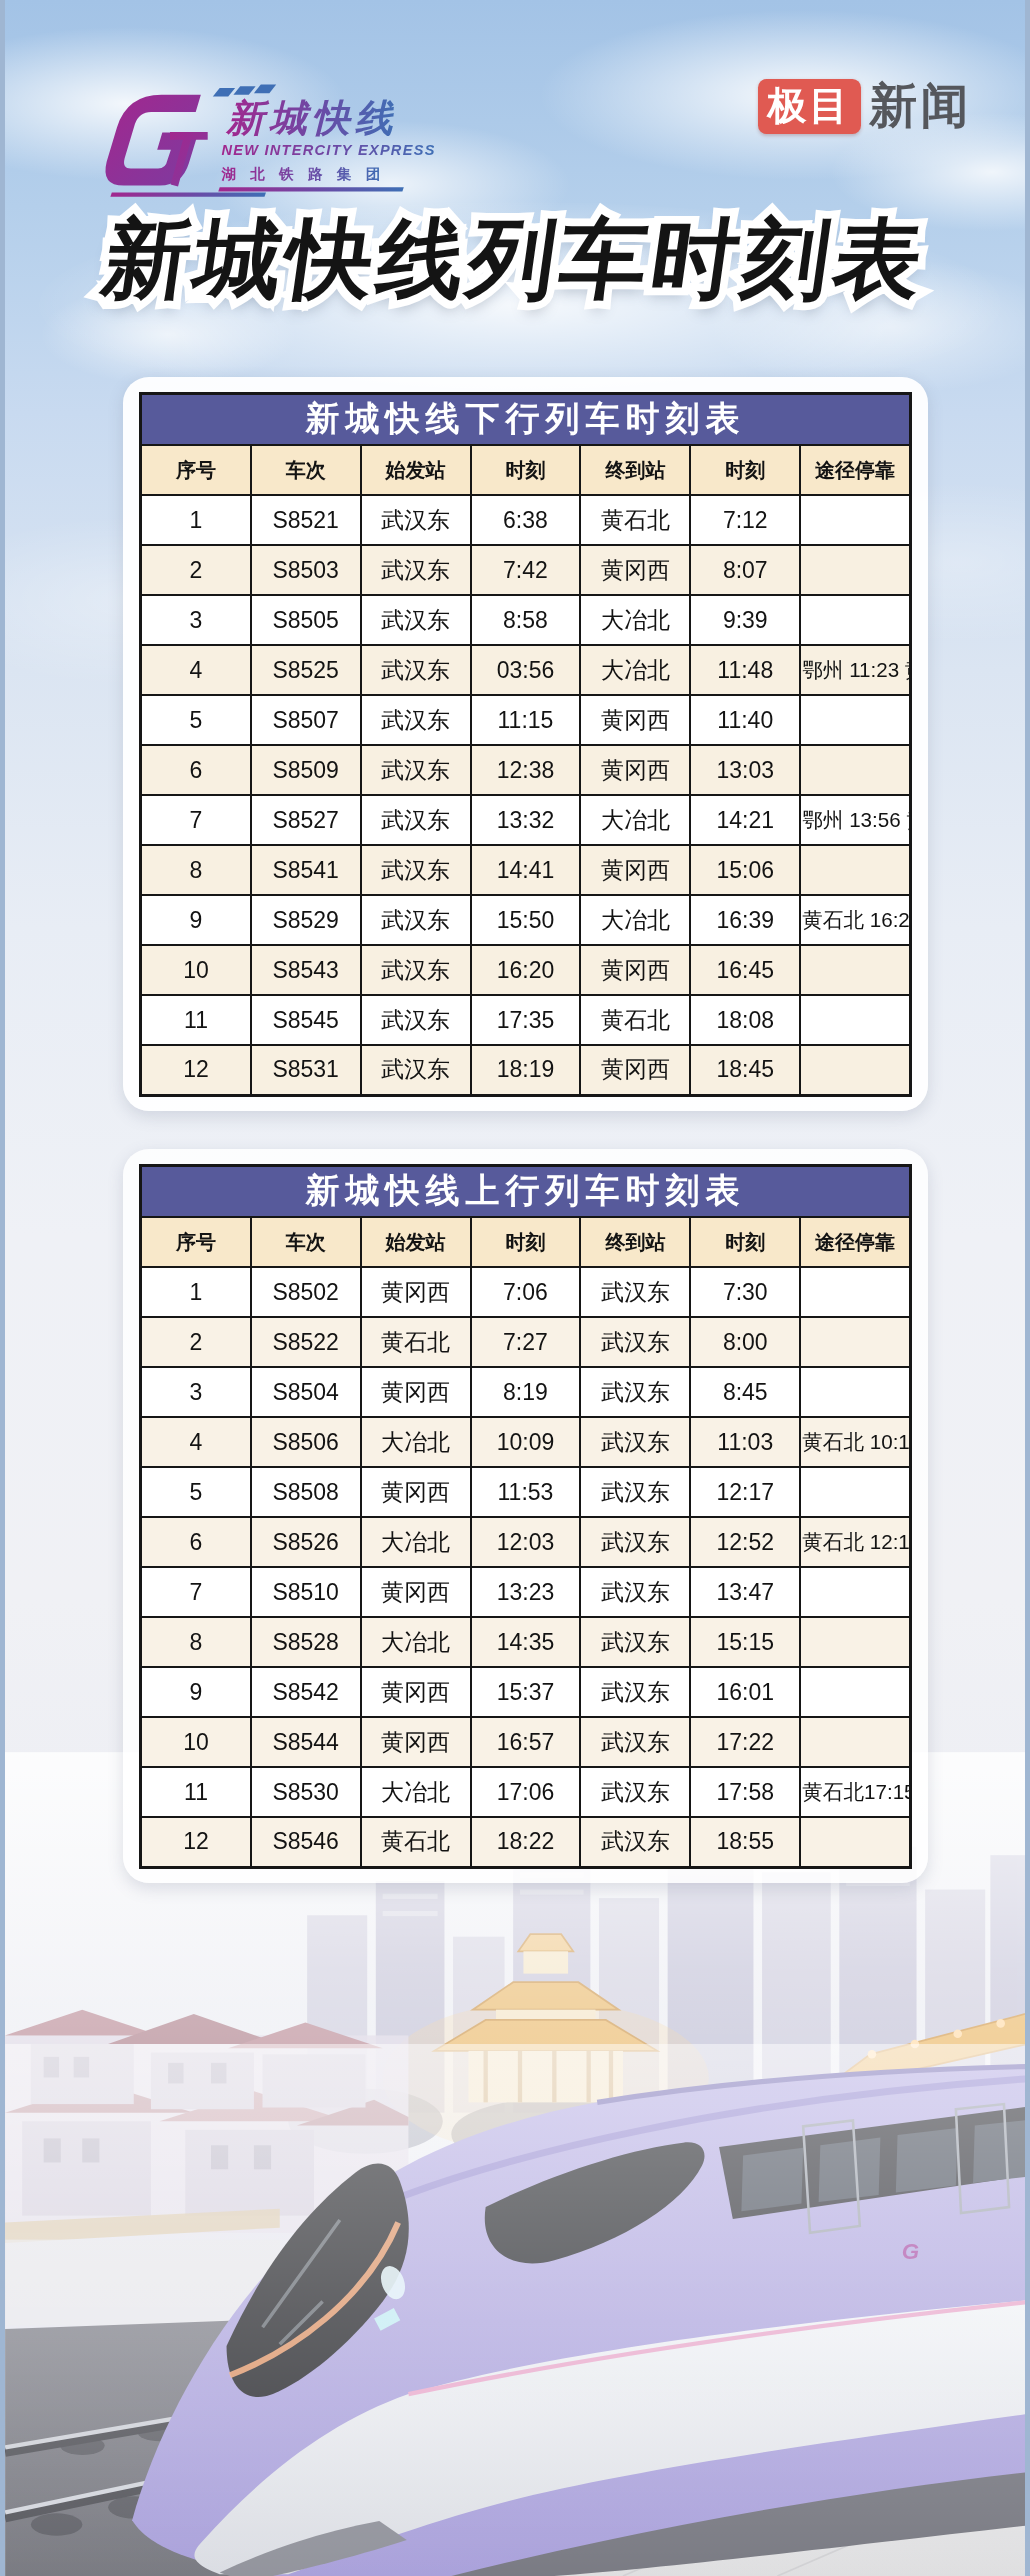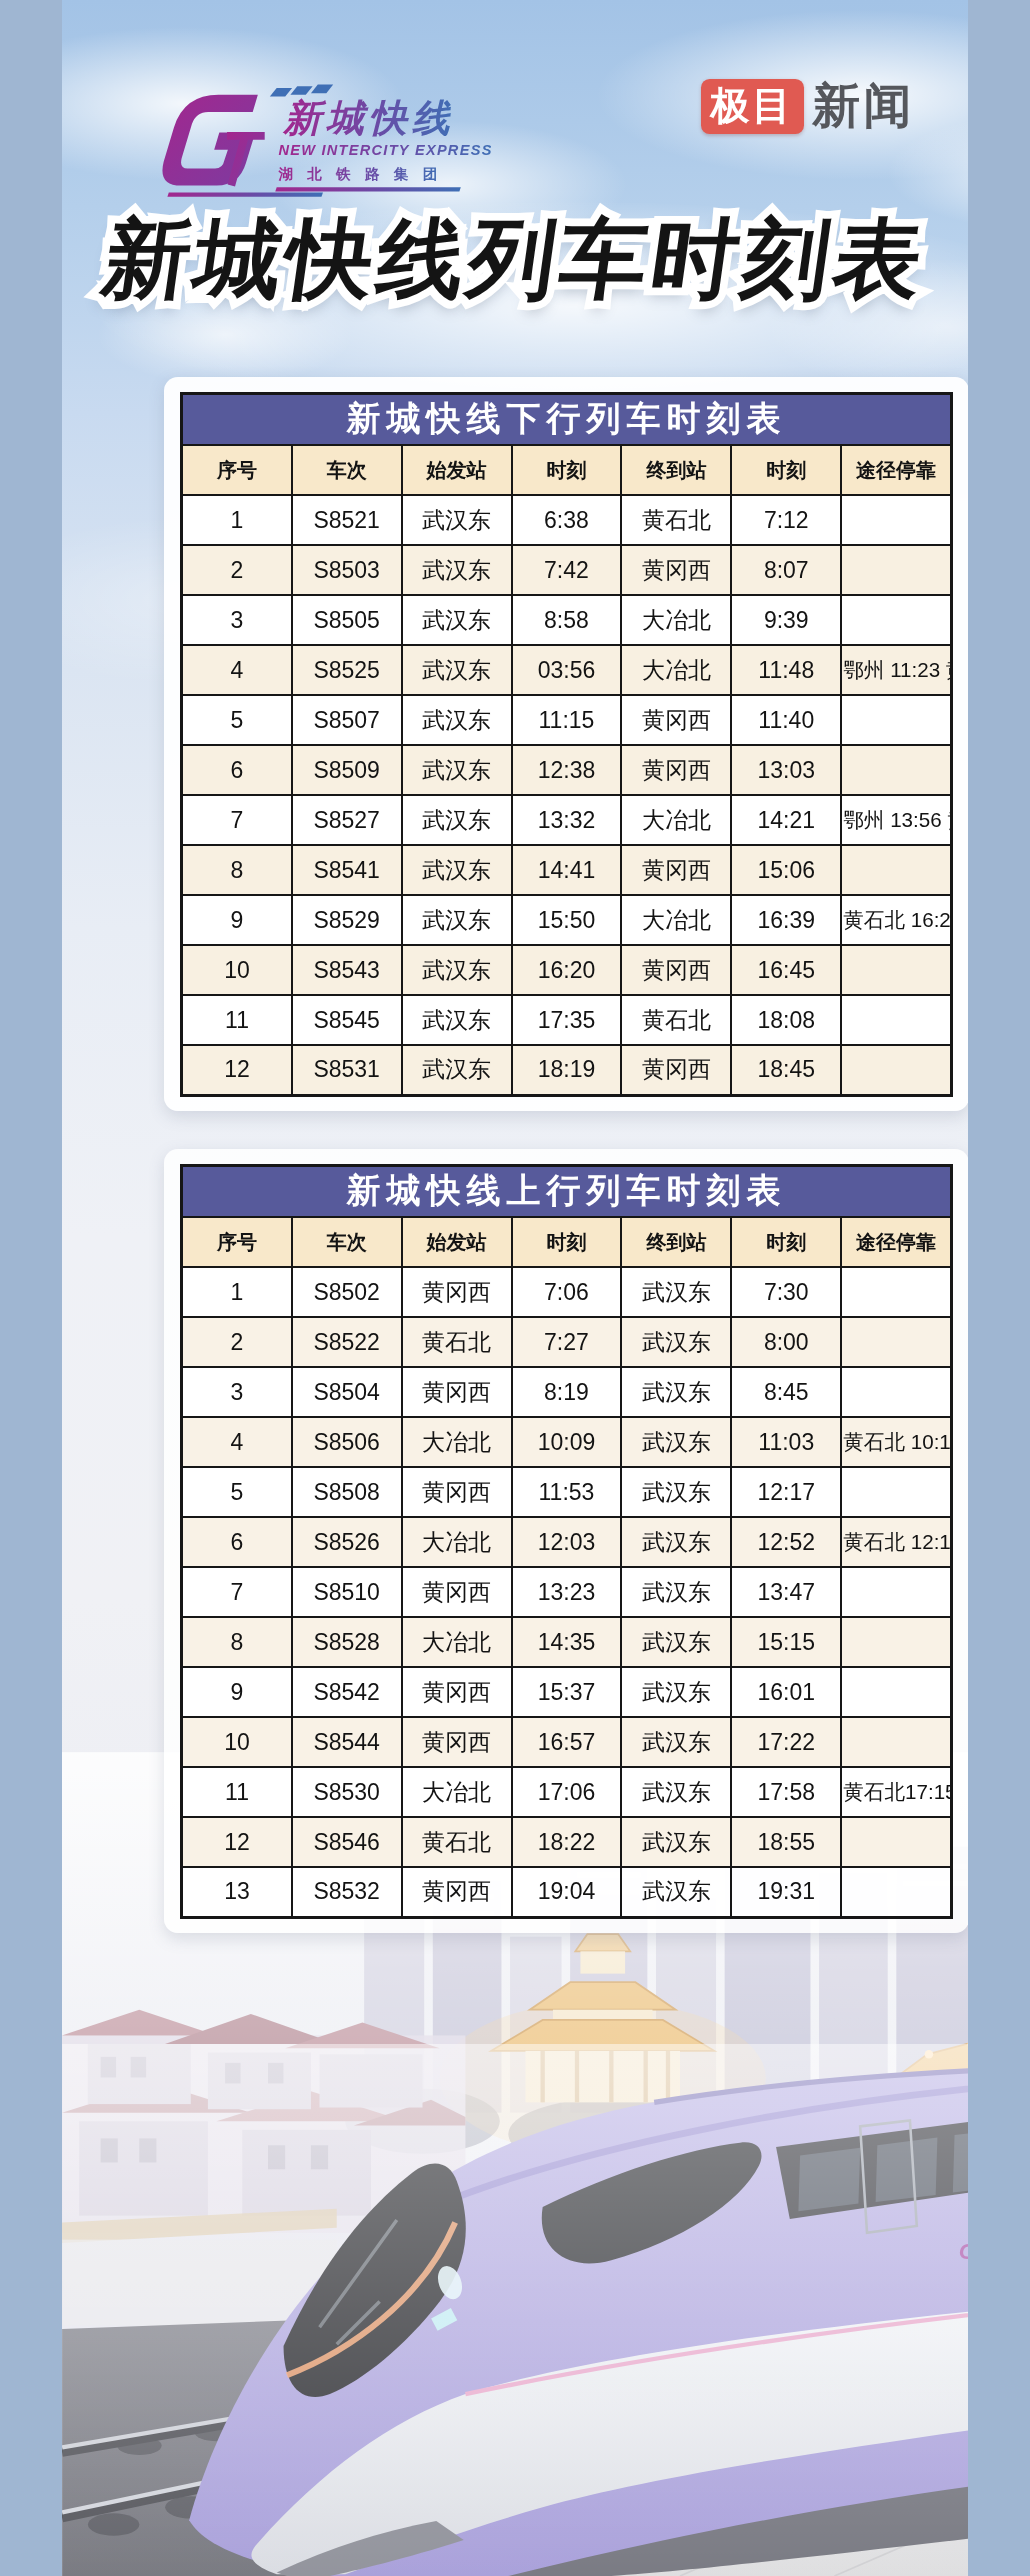--- a/index.html
+++ b/index.html
@@ -7,21 +7,21 @@
     --column-header-bg:#f8e8ca;
     --row-alt-bg:#f8f0e1;
     --border:#161616;
     --news-badge-red:#e05a52;
     --news-text-gray:#55575c;
     --title-color:#141414;
   }
   *{box-sizing:border-box;}
   html,body{margin:0;padding:0;background:#9fb6d2;}
   .poster{
-    position:relative;width:906px;height:2576px;margin:0 auto;overflow:hidden;
+    position:relative;width:1020px;height:2576px;margin:0 auto;overflow:hidden;
     font-family:"Liberation Sans",sans-serif;
   }
   
   .bg{
     position:absolute;inset:0;
     background:linear-gradient(180deg,
       #a3c3e6 0%,#b4cfeb 8%,#c8daf0 16%,#dbe5f2 26%,
       #e8edf5 36%,#eff1f6 48%,#f0f1f5 62%,#ecedf3 76%,#e4e5ee 88%,#dfe0ea 100%);
   }
   .cloud{position:absolute;border-radius:50%;
@@ -49,21 +49,21 @@
   }
   .title-wrap{position:relative;display:inline-block;transform:skewX(-8deg);}
   .t-stroke{
     position:absolute;left:0;top:0;color:#fff;
     -webkit-text-stroke:15.5px #ffffff;
     text-shadow:0 8.6px 13.7px rgba(70,85,110,.40);
   }
   .t-fill{position:relative;color:var(--title-color);}
   
   .card{
-    position:absolute;left:102px;width:805px;border-radius:14px;
+    position:absolute;left:118px;width:805px;border-radius:26px;
     background:rgba(255,255,255,.94);padding:14.6px 16.3px;
     box-shadow:0 5.2px 15.5px rgba(90,100,130,.18);
   }
   .card1{top:377px;}
   .card2{top:1149px;background:rgba(255,255,255,.82);}
   .card table{width:100%;border-collapse:collapse;table-layout:fixed;border:3.4px solid var(--border);}
   .card th,.card td{
     border:2.6px solid var(--border);text-align:center;vertical-align:middle;
     color:#131313;overflow:hidden;white-space:nowrap;
   }
@@ -577,26 +577,17 @@
           </tr>
           <tr>
             <td class="c0">12</td>
             <td class="c1">S8546</td>
             <td class="c2">黄石北</td>
             <td class="c3">18:22</td>
             <td class="c4">武汉东</td>
             <td class="c5">18:55</td>
             <td class="c6"></td>
           </tr>
-          <tr>
-            <td class="c0">13</td>
-            <td class="c1">S8532</td>
-            <td class="c2">黄冈西</td>
-            <td class="c3">19:04</td>
-            <td class="c4">武汉东</td>
-            <td class="c5">19:31</td>
-            <td class="c6"></td>
-          </tr>
         </tbody>
     </table>
   </section>
 </div>
 
 
 </body></html>

